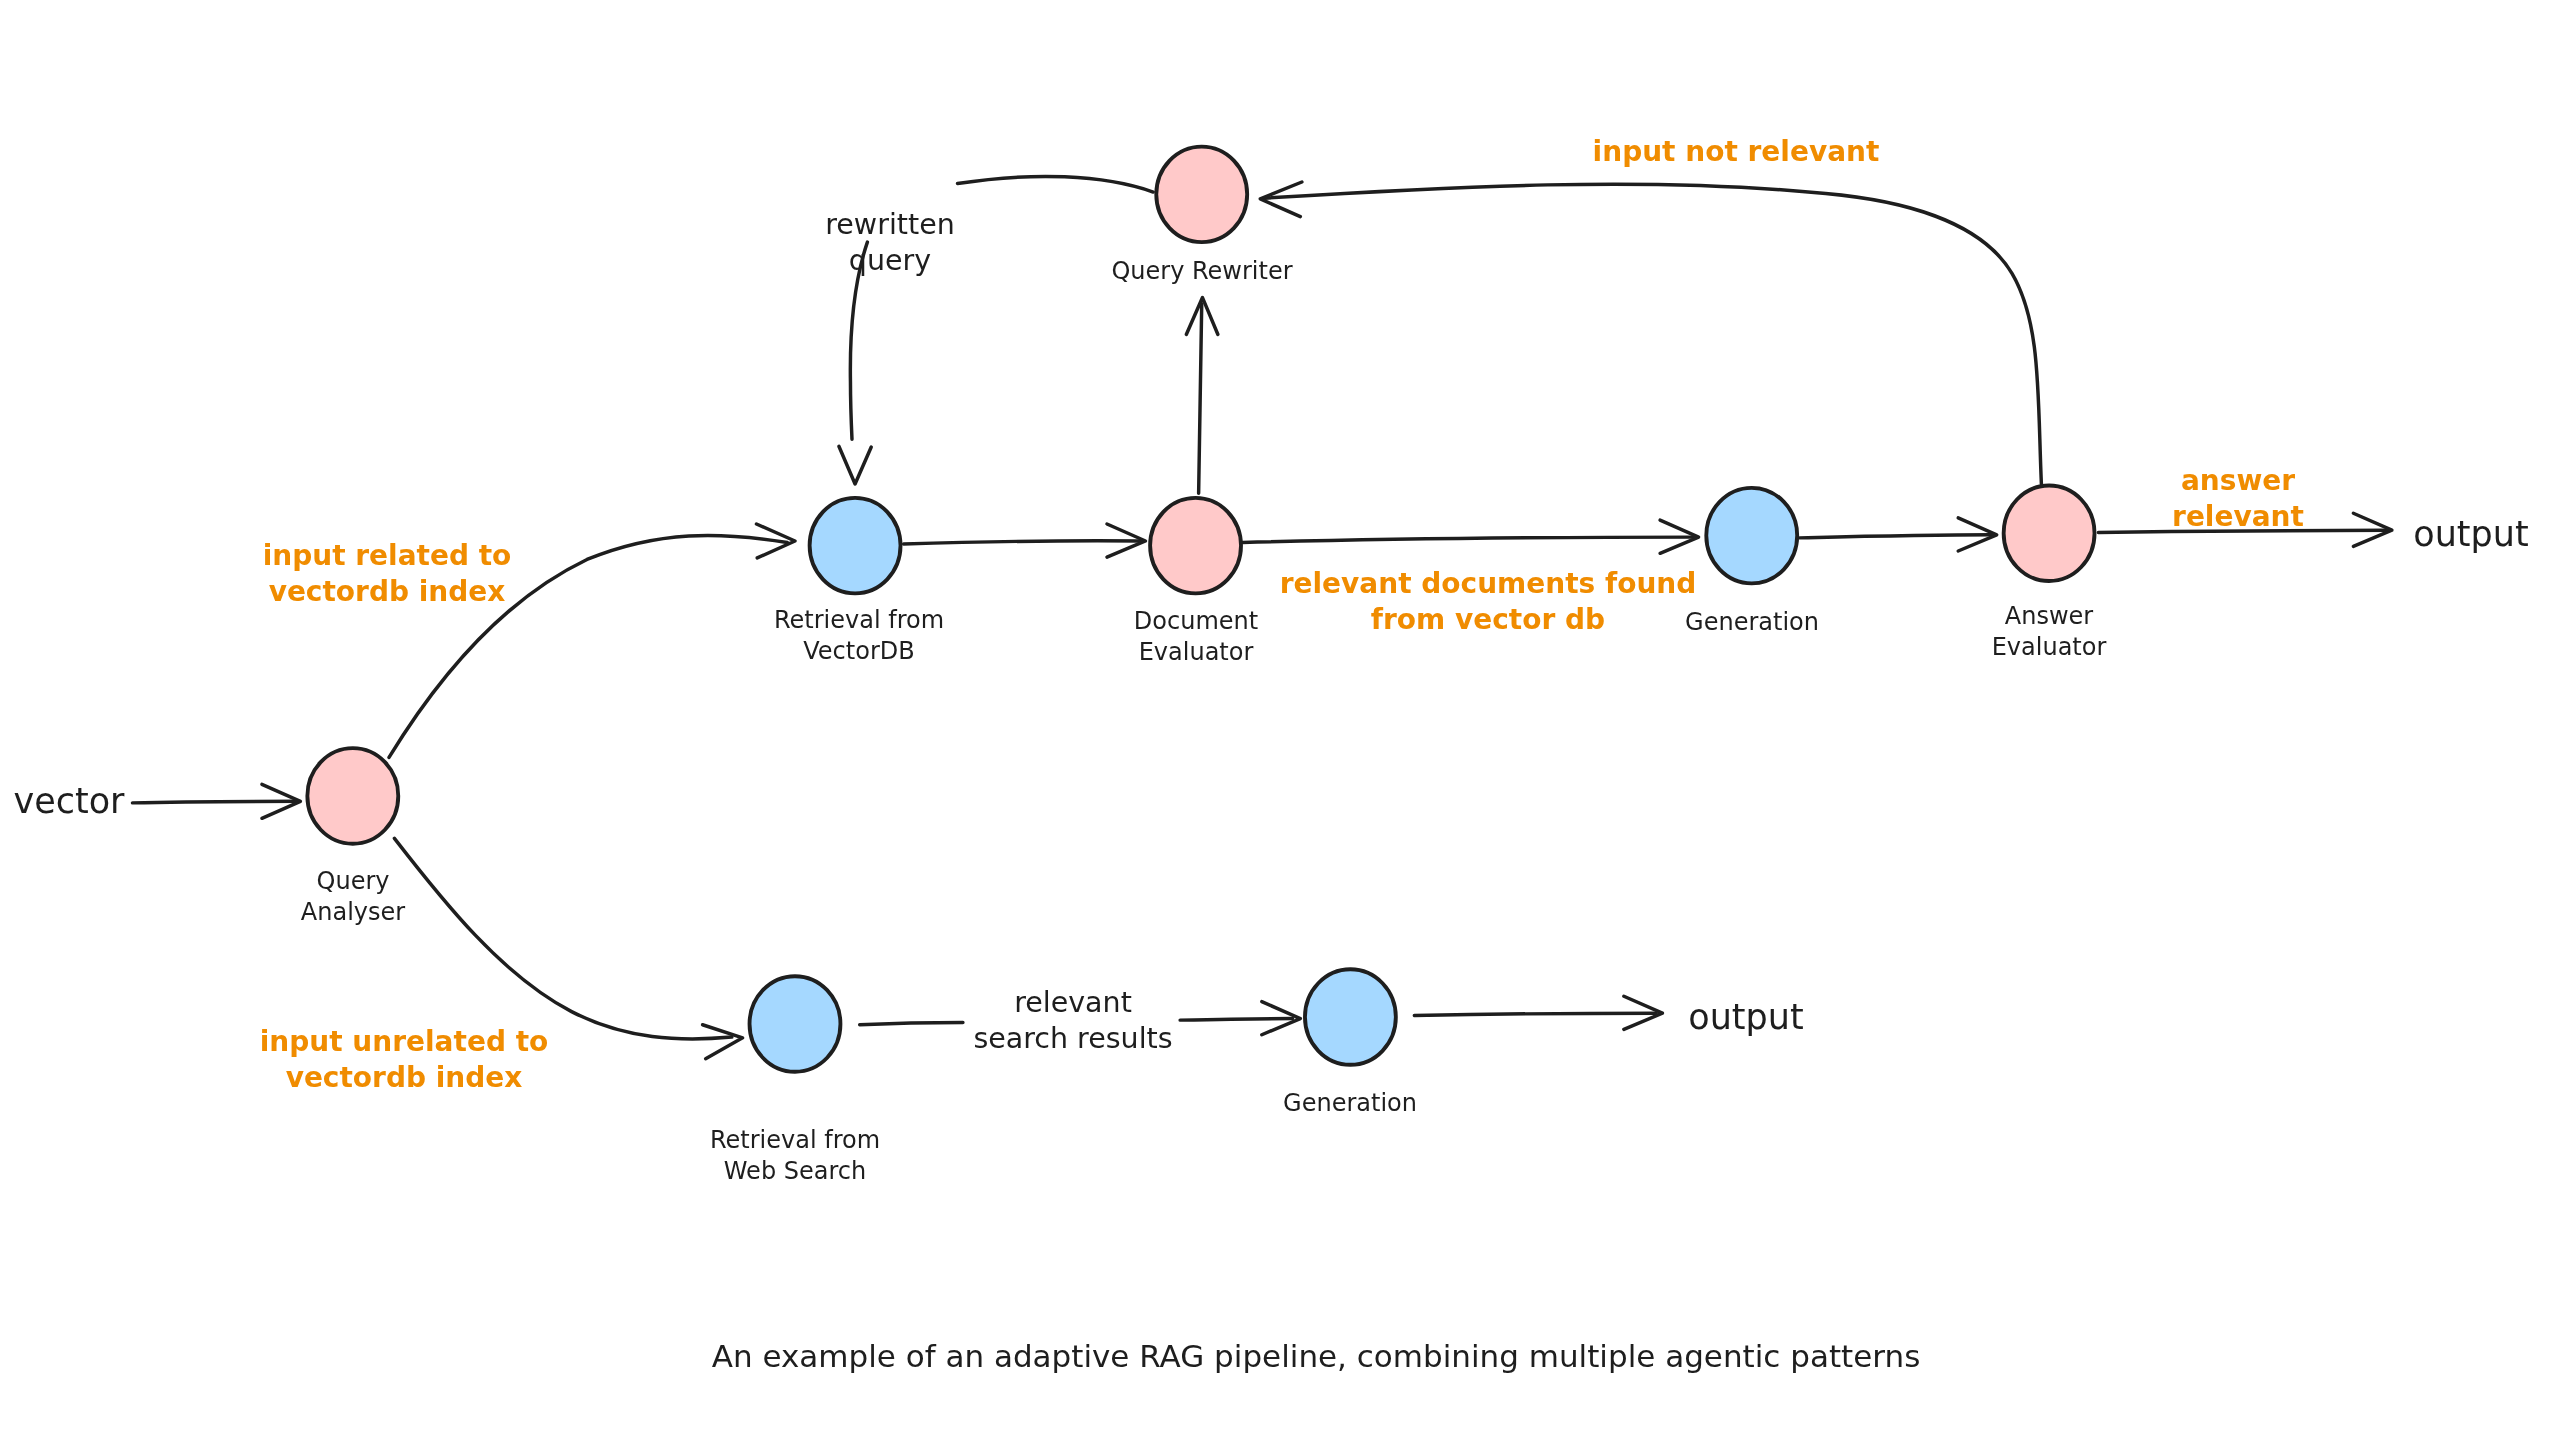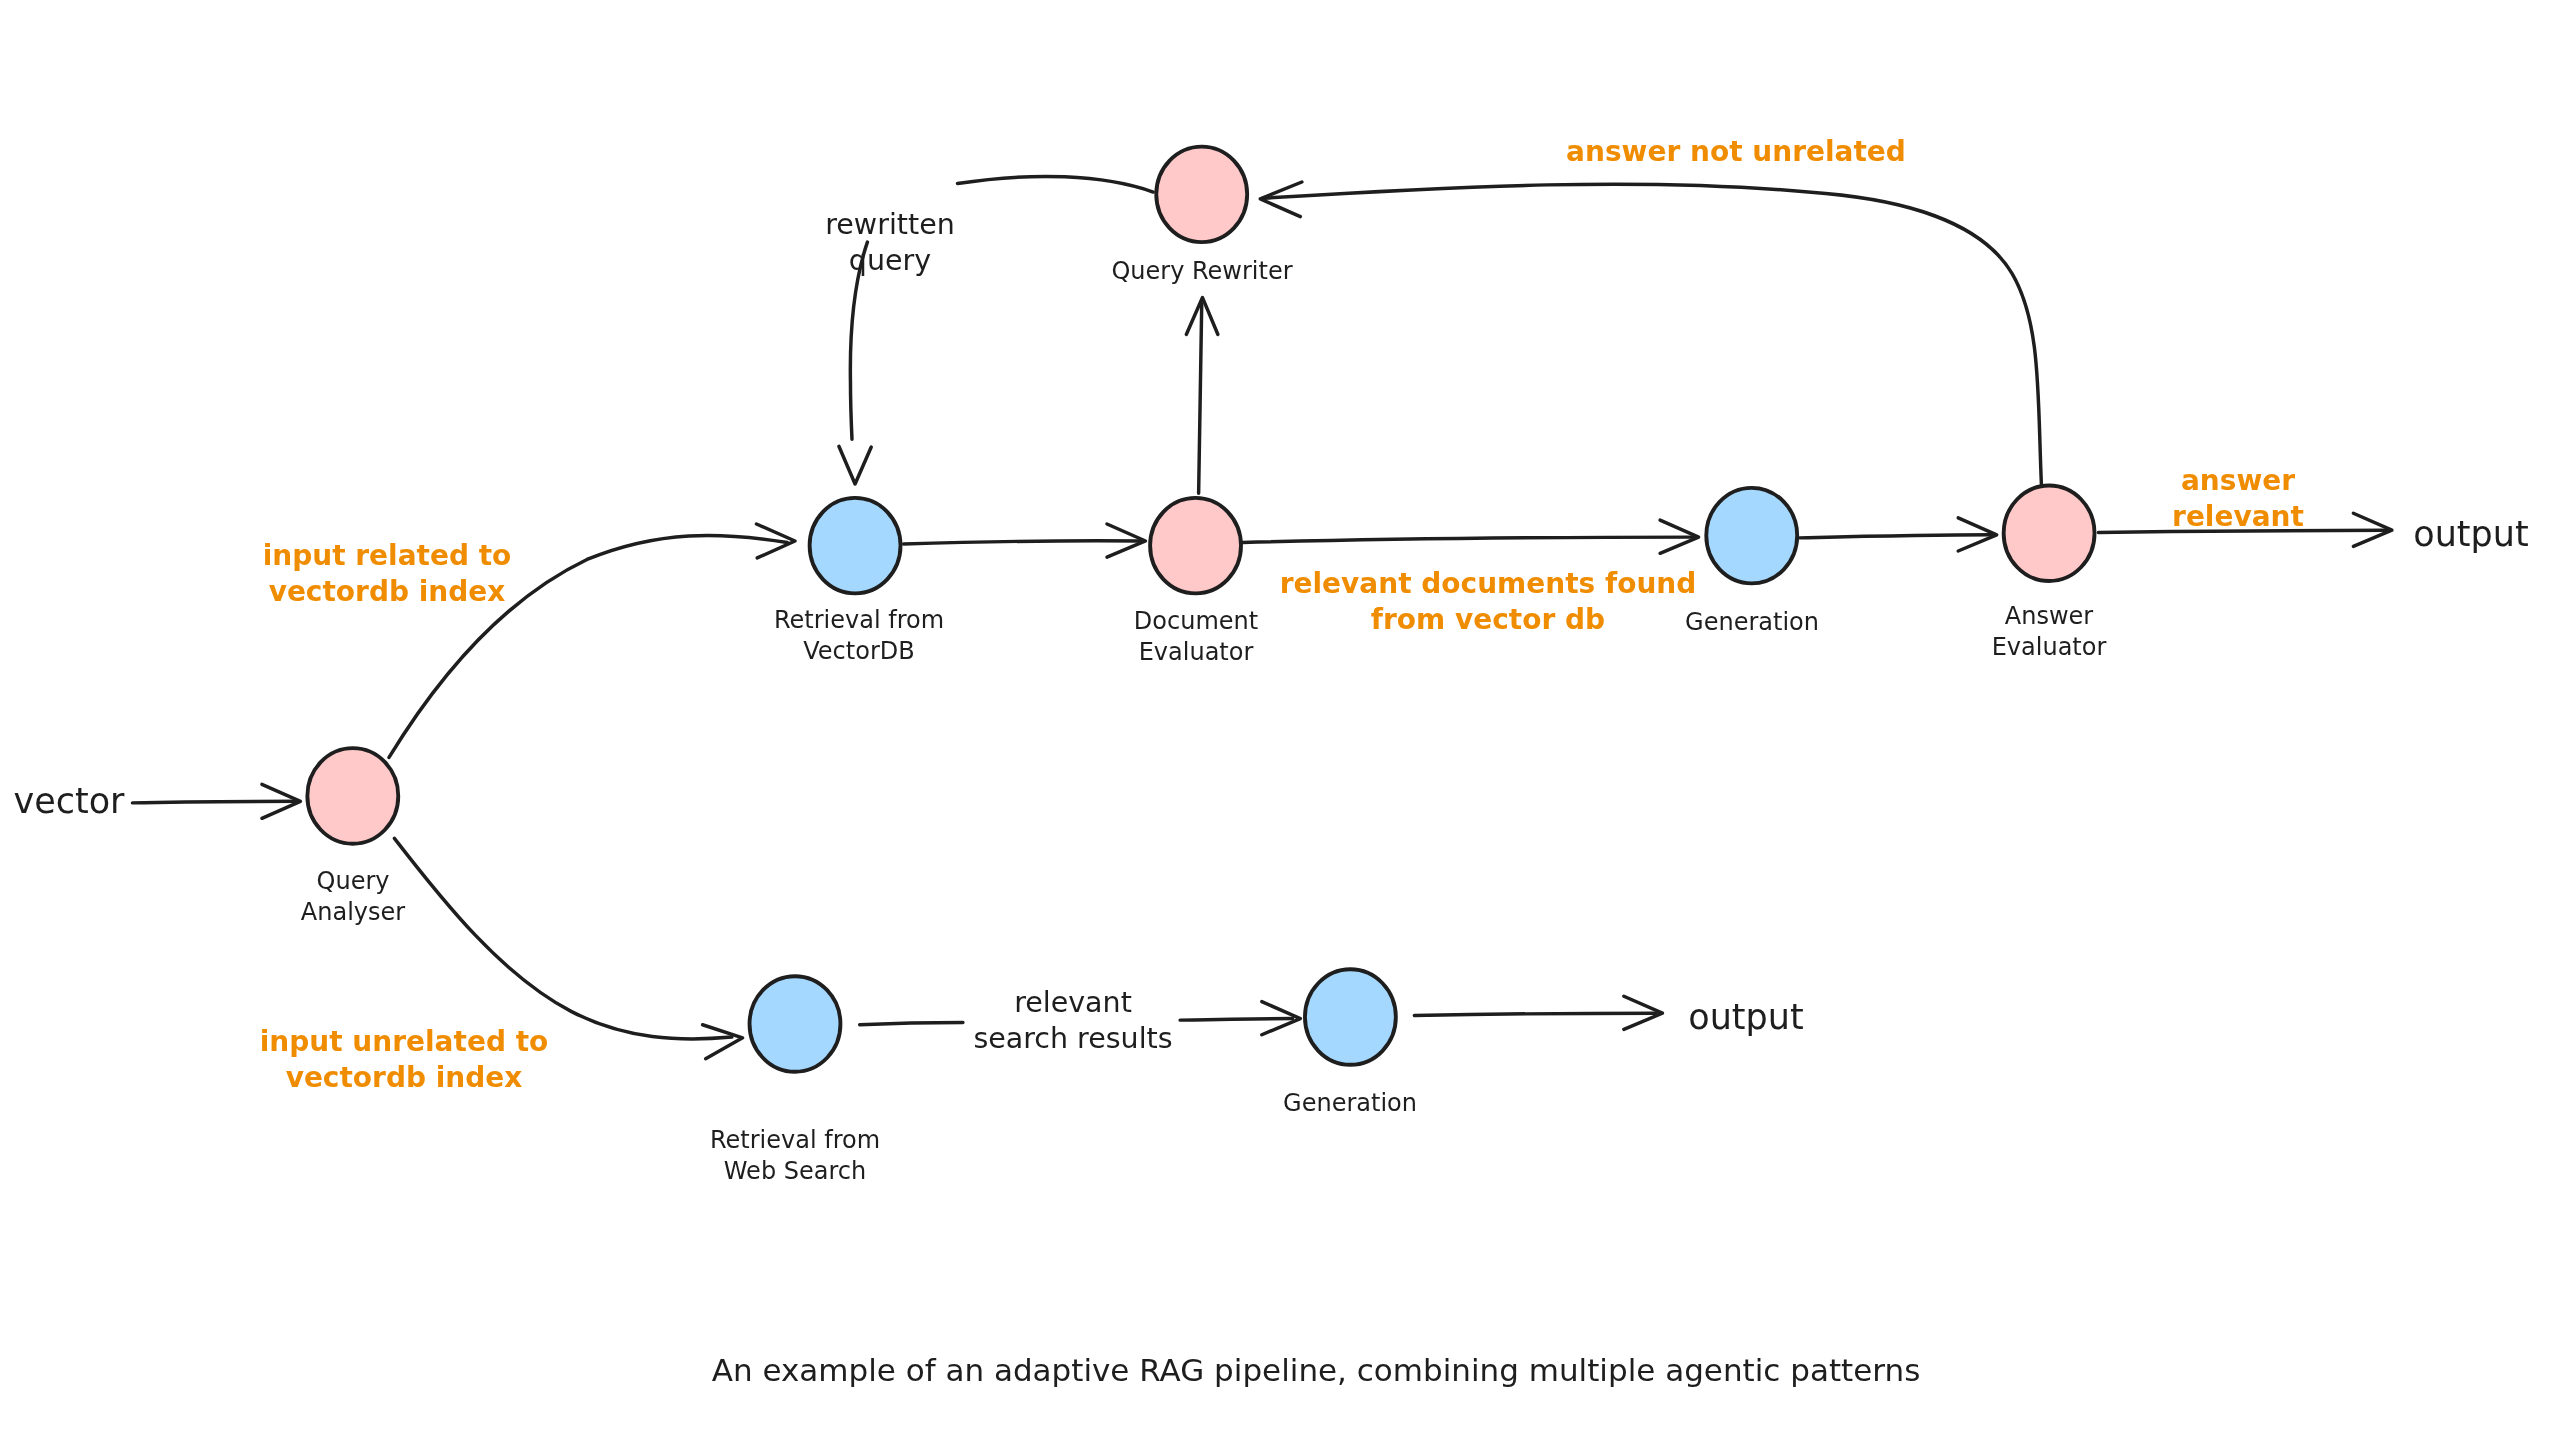--- a/index.html
+++ b/index.html
@@ -16,21 +16,21 @@
     transform:translate(-50%,-50%);
     white-space:pre-line;
     text-align:center;
     color:#1e1e1e;
     line-height:1.28;
   }
   .node-label{font-size:24px;}
   .flow-label{font-size:28.5px;}
   .orange{color:#F08C00;font-weight:600;font-size:28px;}
   .io-label{font-size:35px;}
-  .caption{font-size:31px;margin-top:14px;}
+  .caption{font-size:31px;}
 </style>
 </head>
 <body>
 
 <div id="canvas">
 
   <svg id="edges-layer" width="2576" height="1444" viewBox="0 0 3344 1874">
     <g fill="none" stroke="#1e1e1e" stroke-width="4.5" stroke-linecap="round" stroke-linejoin="round">
 
       <g>
@@ -125,21 +125,21 @@
   <div class="lbl io-label" style="left:69px;   top:801px;">vector</div>
   <div class="lbl io-label" style="left:2471px; top:534px;">output</div>
   <div class="lbl io-label" style="left:1746px; top:1017px;">output</div>
 
   <div class="lbl orange" style="left:387px;  top:574px;">input related to
 vectordb index</div>
   <div class="lbl orange" style="left:404px;  top:1060px;">input unrelated to
 vectordb index</div>
   <div class="lbl orange" style="left:1488px; top:602px;">relevant documents found
 from vector db</div>
-  <div class="lbl orange" style="left:1736px; top:152px;">answer not unrelated</div>
+  <div class="lbl orange" style="left:1736px; top:152px;">input not relevant</div>
   <div class="lbl orange" style="left:2238px; top:499px;">answer
 relevant</div>
 
   <div class="lbl flow-label" style="left:890px; top:206px;margin-top:37px;">rewritten
 query</div>
   <div class="lbl flow-label" style="left:1073px; top:1021px;">relevant
 search results</div>
 
   <div class="lbl caption" style="left:1316px; top:1357px;">An example of an adaptive RAG pipeline, combining multiple agentic patterns</div>
 

